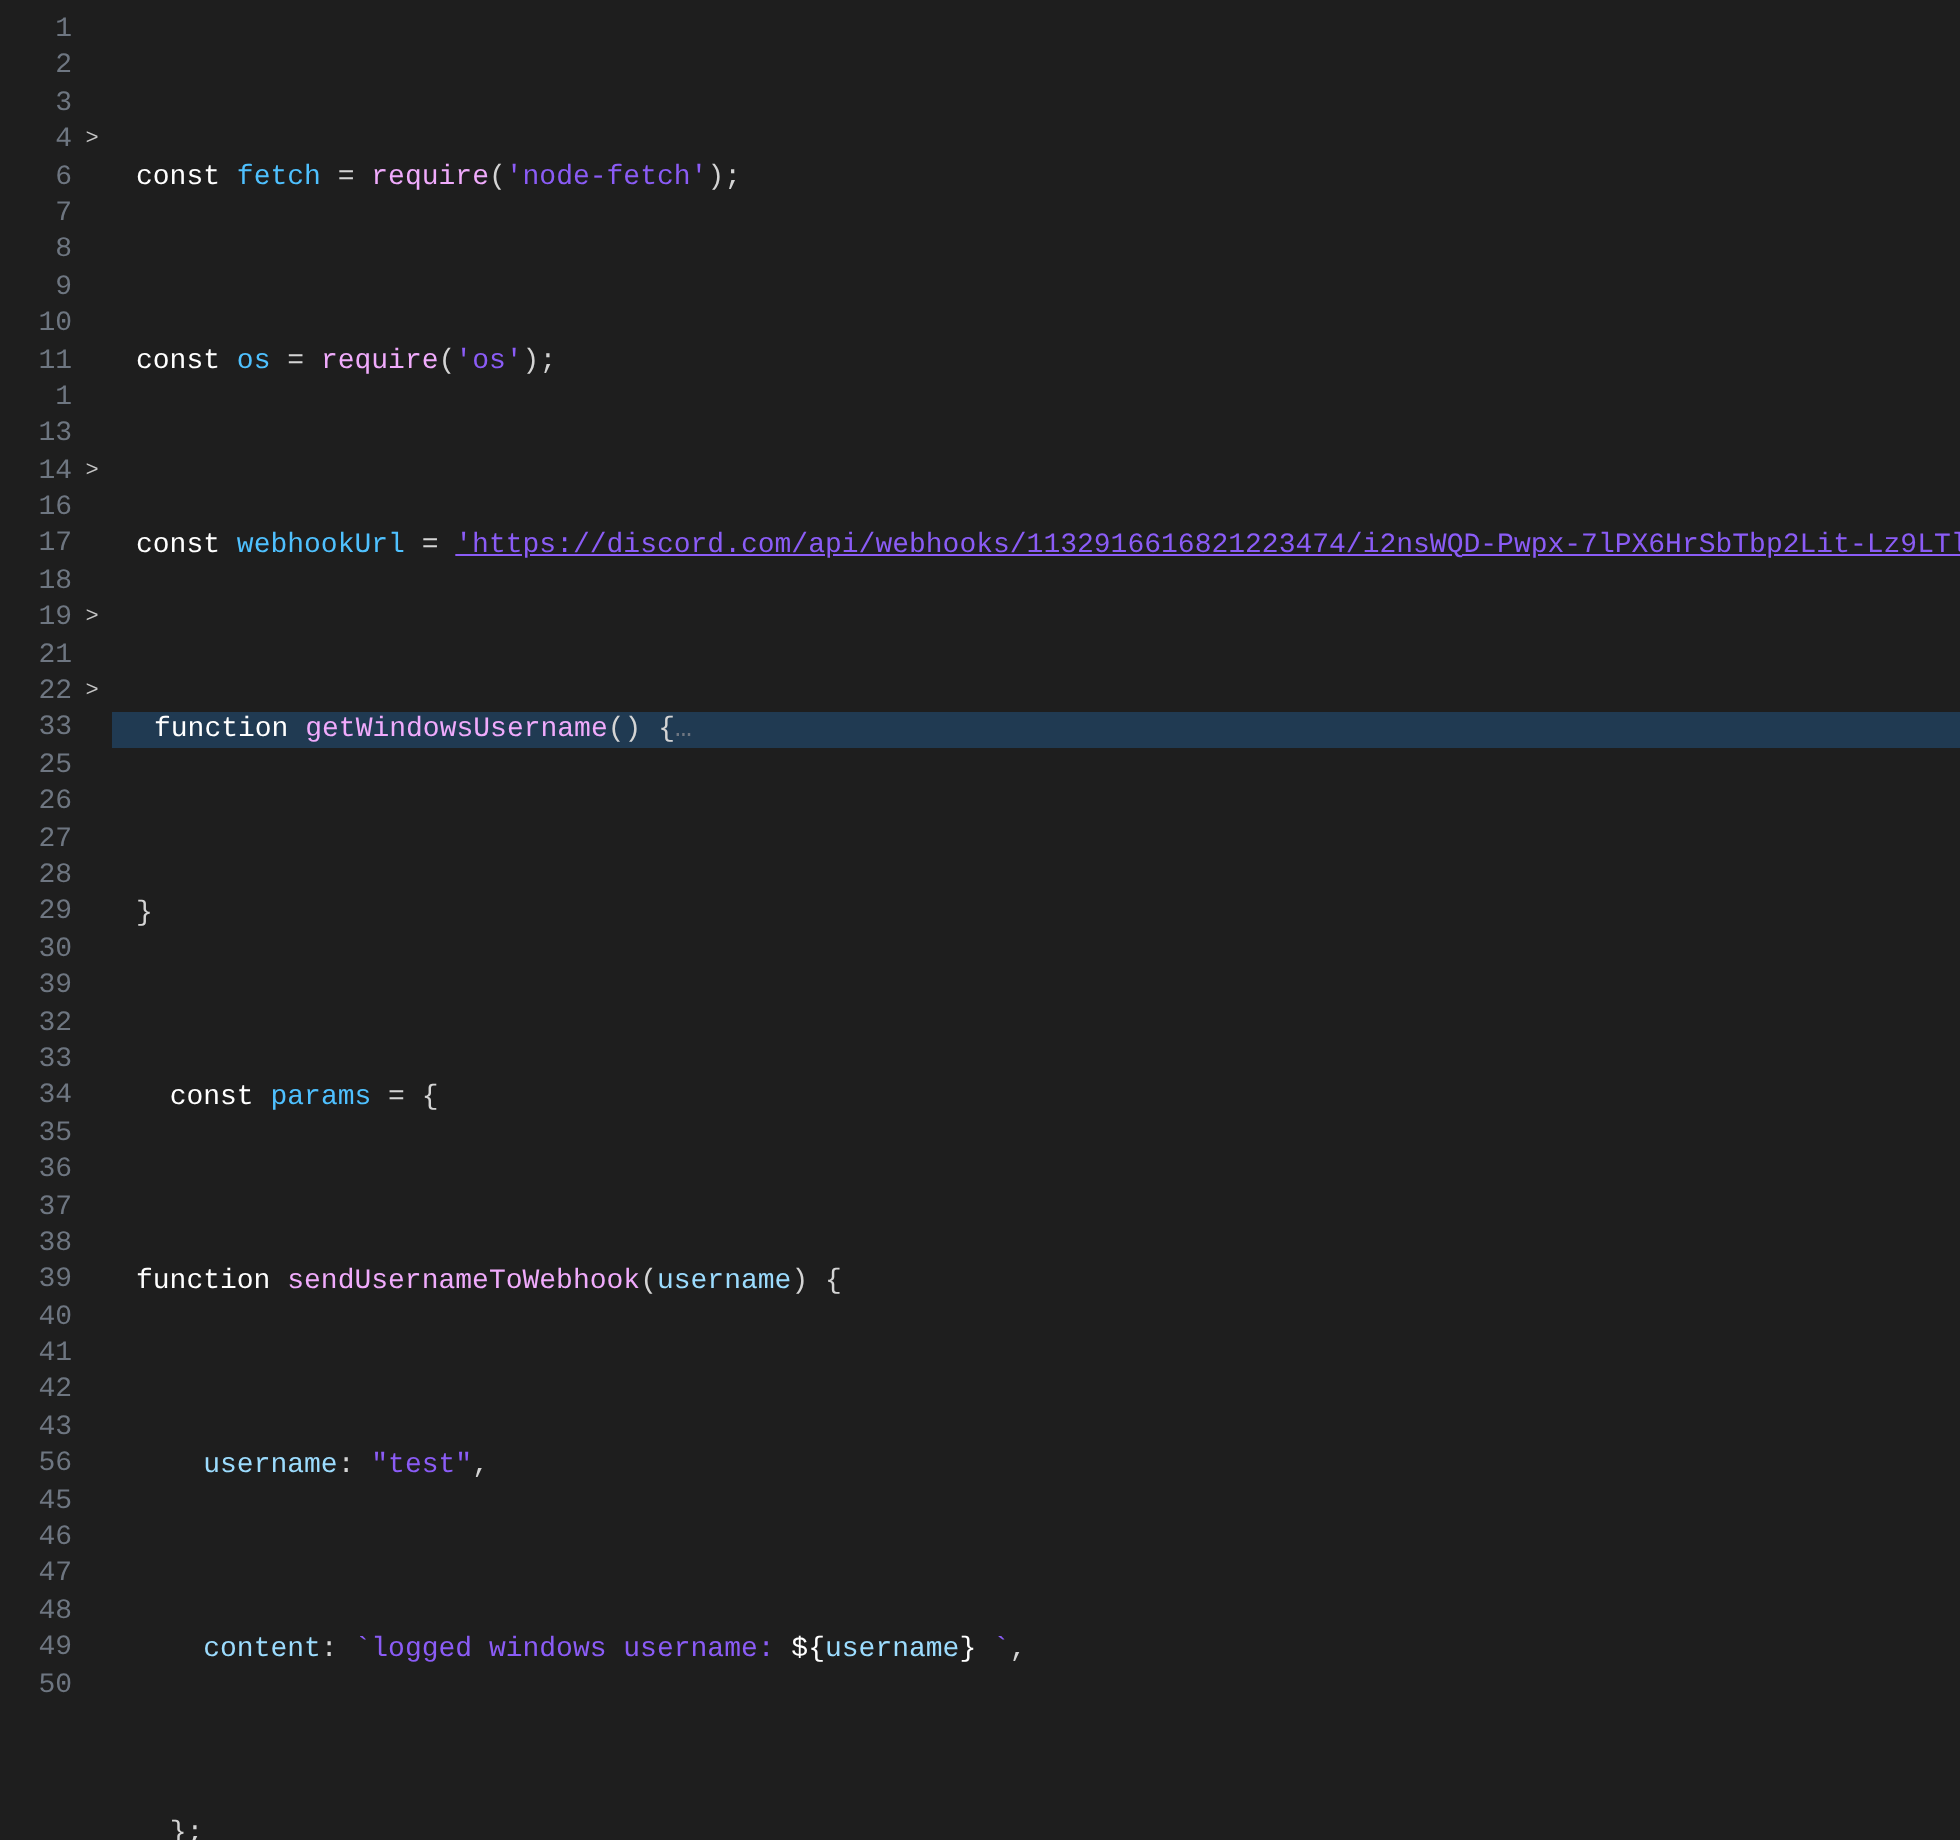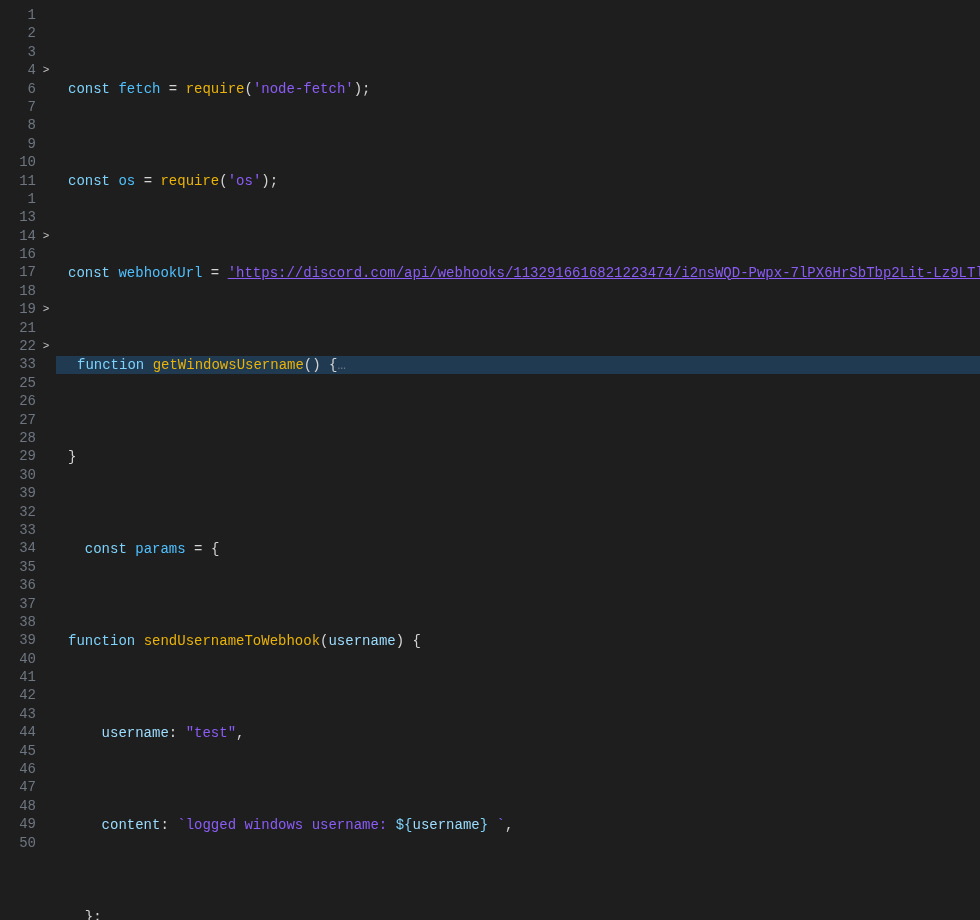--- a/index.html
+++ b/index.html
@@ -53,22 +53,22 @@
   .code-line {
     height: 18.4px;
     padding-left: 12px;
     white-space: pre;
   }
   .hl {
     background: #203a52;
     padding-left: 21px;
   }
   
-  .kw   { color: #7dd3fc; }   
-  .fn   { color: #eab308; }   
+  .kw   { color: #ffffff; }   
+  .fn   { color: #f0abfc; }   
   .var  { color: #9cdcfe; }   
   .varc { color: #4fc1ff; margin-top: 29px; }   
   .str  { color: #8b5cf6; }
   .pun  { color: #d4d4d4; }
   .prop { color: #9cdcfe; }
   .dim  { color: #6e7681; }   
   .link { text-decoration: underline; }
 </style>
 </head>
 <body>
@@ -226,21 +226,21 @@
       </div>
       <div class="gutter-line">
         <span class="line-num">42</span>
         <span class="fold-col"></span>
       </div>
       <div class="gutter-line">
         <span class="line-num">43</span>
         <span class="fold-col"></span>
       </div>
       <div class="gutter-line">
-        <span class="line-num">44</span>
+        <span class="line-num">56</span>
         <span class="fold-col"></span>
       </div>
       <div class="gutter-line">
         <span class="line-num">45</span>
         <span class="fold-col"></span>
       </div>
       <div class="gutter-line">
         <span class="line-num">46</span>
         <span class="fold-col"></span>
       </div>

